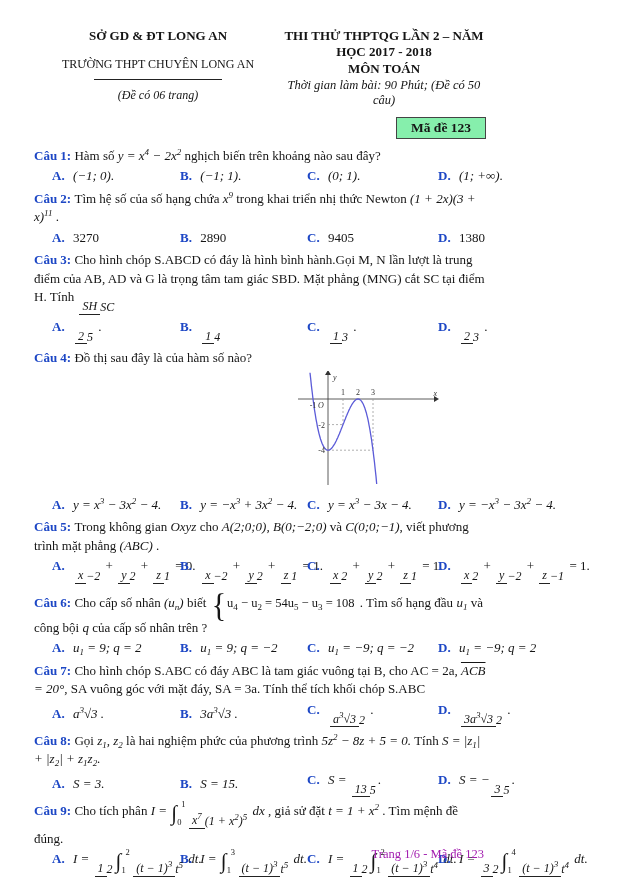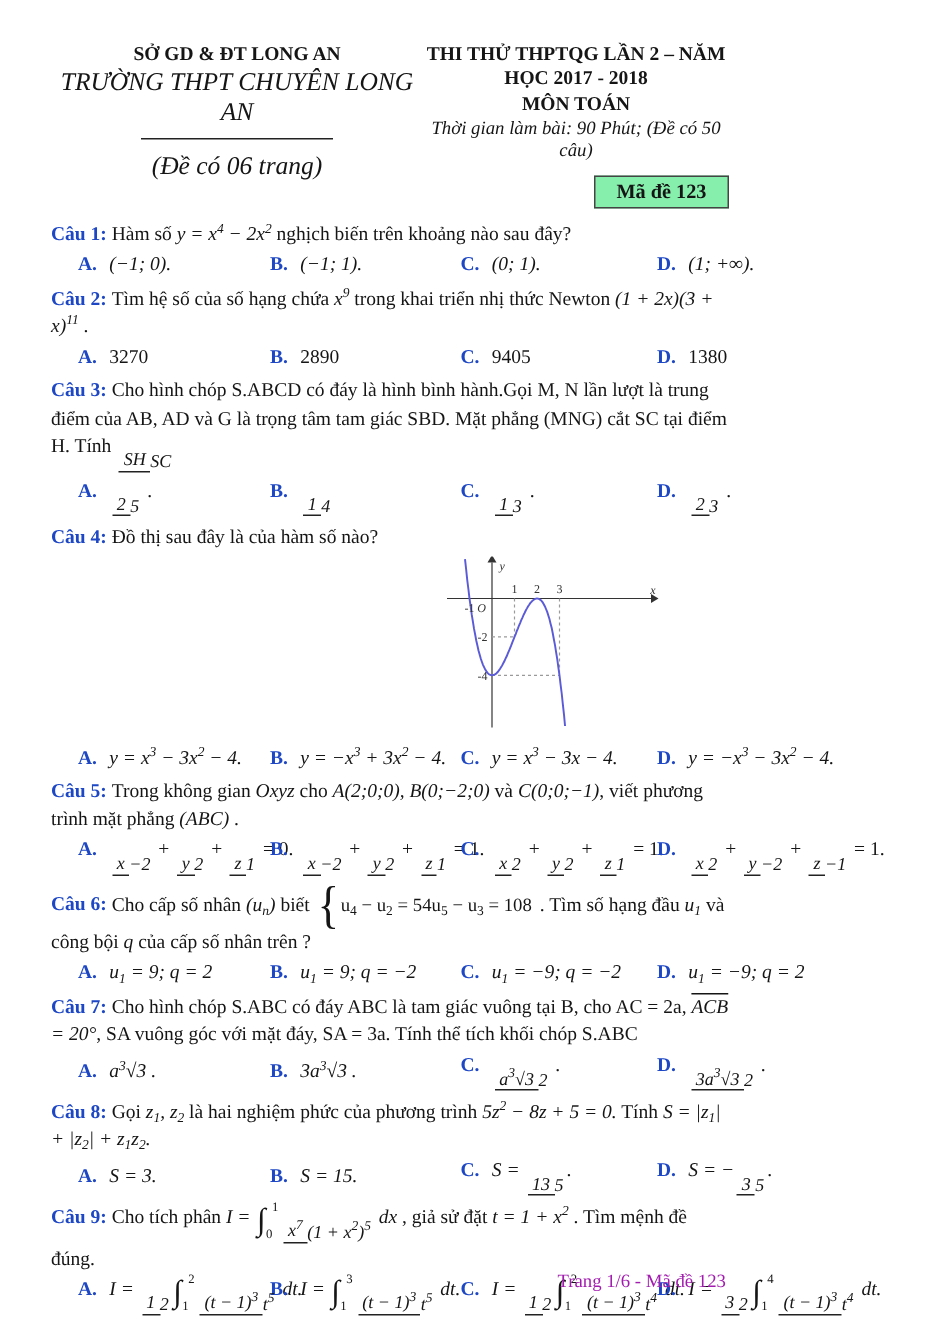--- a/index.html
+++ b/index.html
@@ -6,23 +6,23 @@
   html,body{margin:0;padding:0;}
   body{
     width:617px;height:878px;background:#ffffff;overflow:hidden;
     font-family:"Liberation Serif",serif;font-size:13px;color:#151515;
   }
   .page{position:relative;width:512px;height:878px;box-sizing:border-box;padding:28px 26px 0 34px;}
   
   .hdr{display:flex;margin-bottom:8px;}
   .hL{width:248px;text-align:center;}
   .hL .l1{font-weight:bold;font-size:13px;}
-  .hL .l2{font-size:17px;margin-top:1px;font-style:italic;}
+  .hL .l2{font-size:12px;margin-top:13px;}
   .hrule{width:128px;border-bottom:1.4px solid #222;margin:7px auto 8px auto;}
-  .hL .l3{font-style:italic;font-size:17px;}
+  .hL .l3{font-style:italic;font-size:12px;}
   .hR{flex:1;text-align:center;}
   .hR .l1{font-weight:bold;font-size:13px;}
   .hR .l2{font-weight:bold;font-size:13px;margin-top:1px;}
   .hR .l3{font-style:italic;font-size:12.5px;margin-top:1px;}
   .codebox{
     display:inline-block;border:1.6px solid #444;padding:2px 14px;margin-top:9px;
     font-weight:bold;font-size:13.5px;float:right;background:#86efac;
   }
   
   .q{margin-bottom:4px;line-height:1.42;clear:both;}

